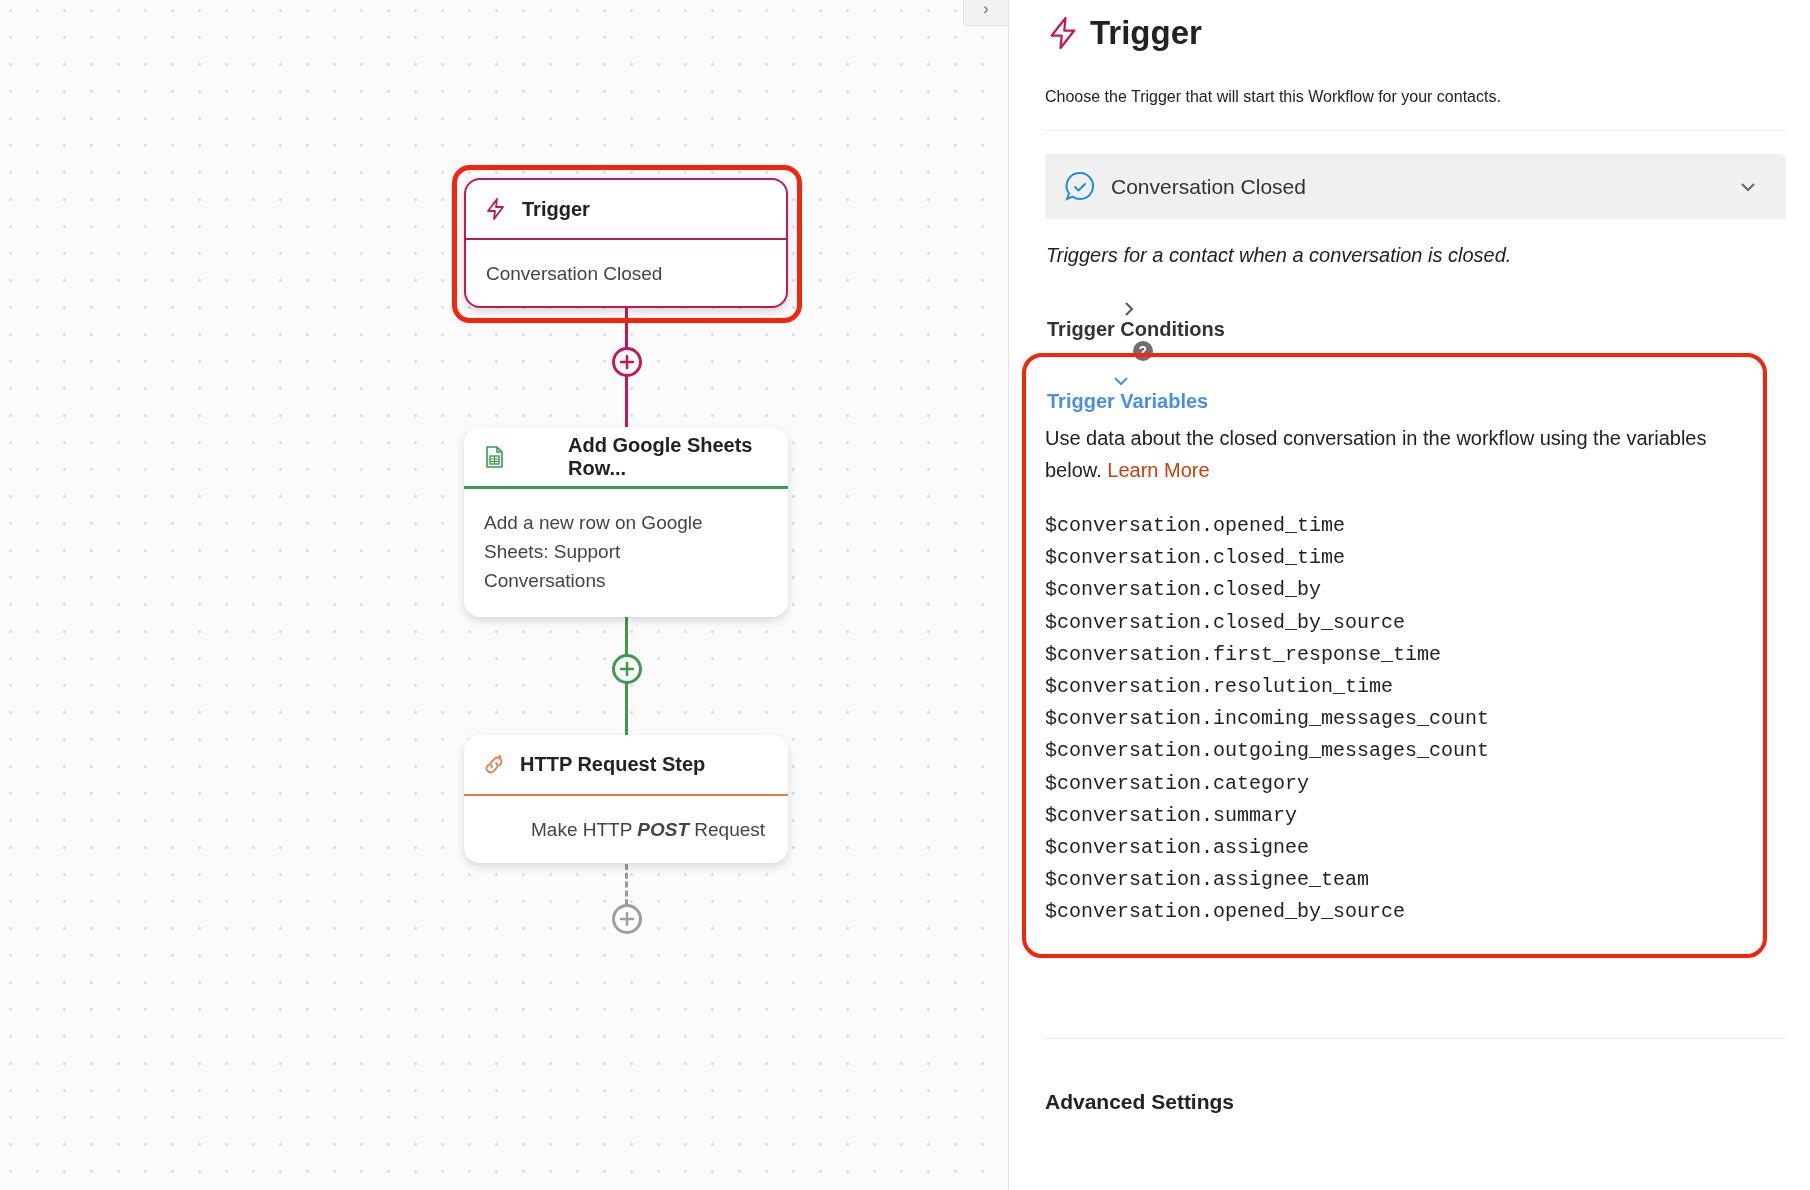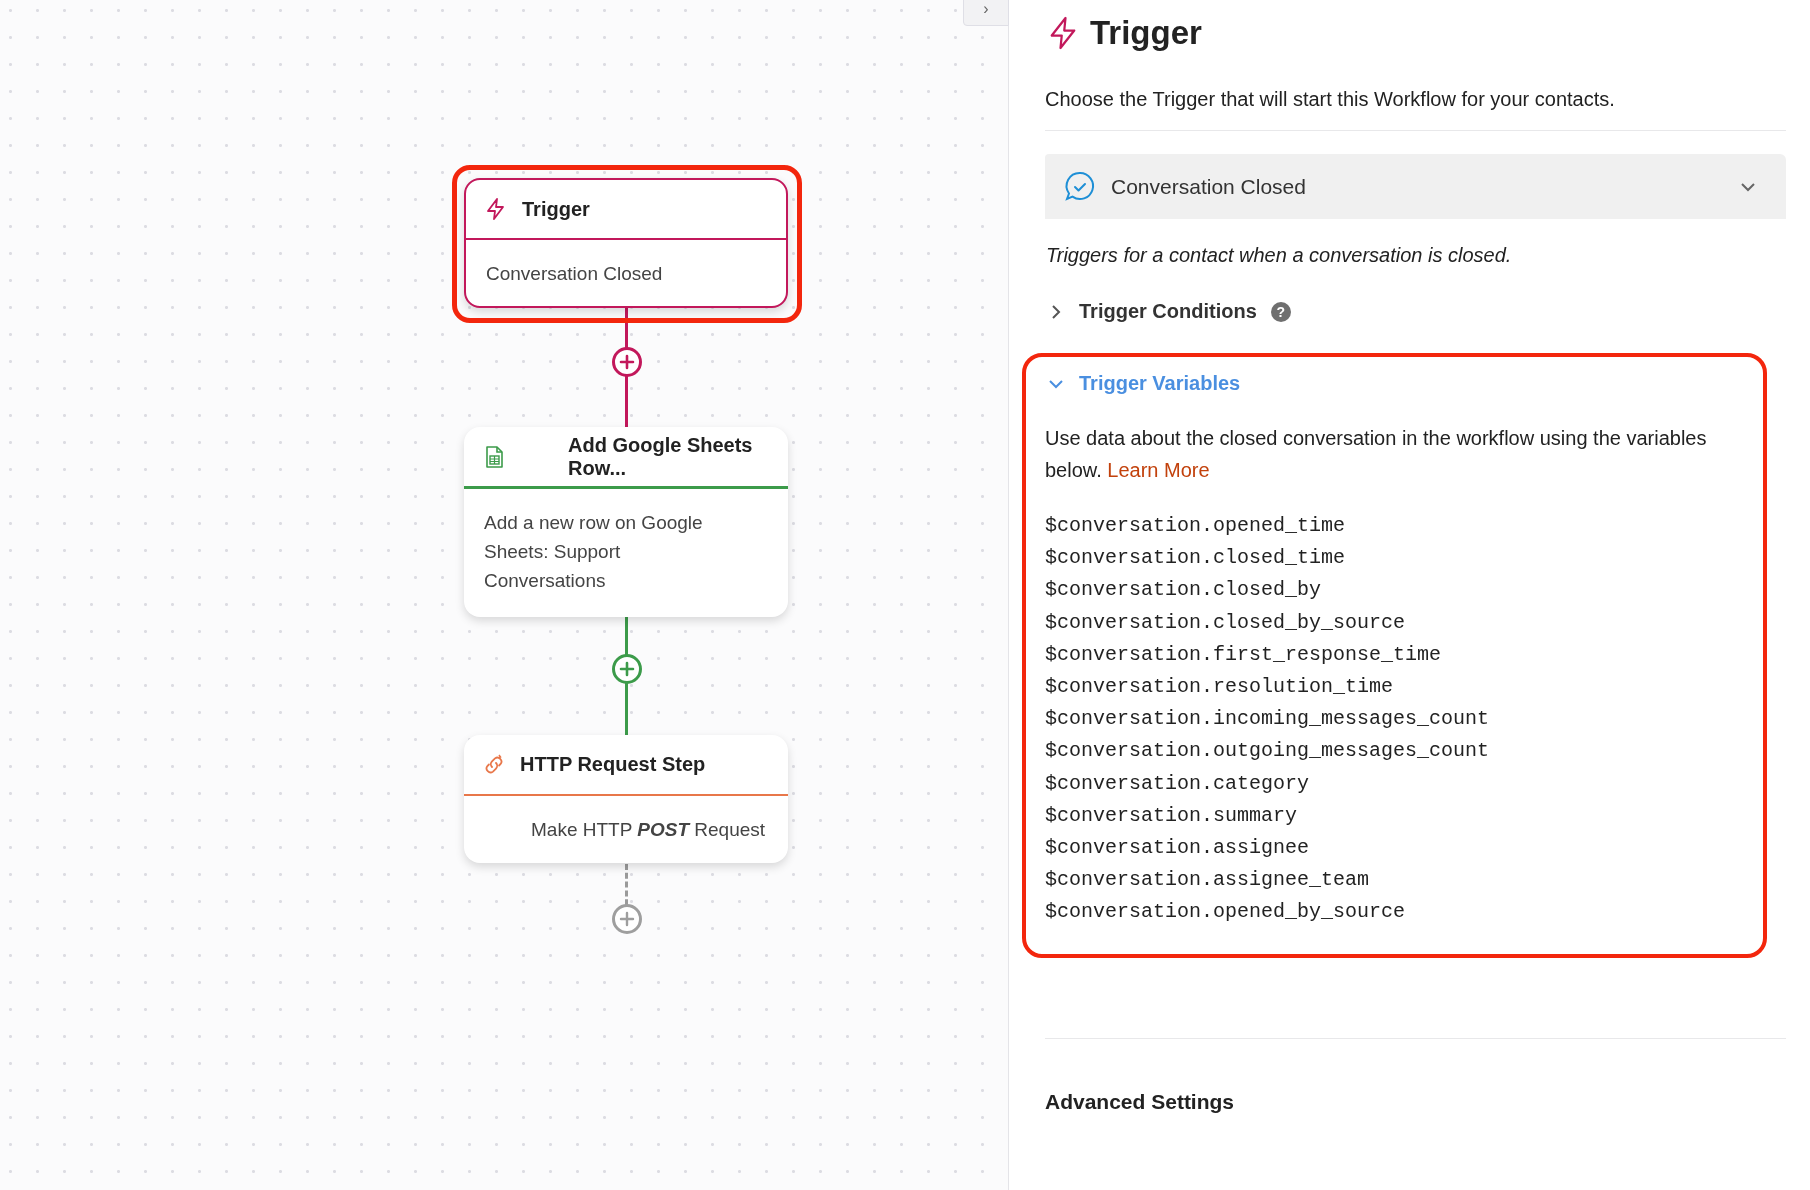--- a/index.html
+++ b/index.html
@@ -51,31 +51,31 @@
   .highlight-node {
     position:absolute; left:452px; top:165px; width:350px; height:158px;
     border:5px solid #f3260d; border-radius:18px; box-sizing:border-box; pointer-events:none;
   }
   .panel { position:absolute; left:1009px; top:0; width:801px; height:1190px; background:#fff; }
   .panel-title {
     position:absolute; left:1048px; top:14px; display:flex; align-items:center;
     font-size:33px; font-weight:bold; color:#222;
   }
   .panel-title .ic { width:30px; height:36px; margin-right:12px; display:flex; }
-  .panel-desc { position:absolute; left:1045px; top:88px; font-size:20px; color:#222; }
+  .panel-desc { position:absolute; left:1045px; top:88px; font-size:16px; color:#222; }
   .divider { position:absolute; height:1px; background:#e8e8ea; }
   .dropdown {
     position:absolute; left:1045px; top:154px; width:741px; height:65px; background:#f0f0f0;
     border-radius:4px 6px 0 0; display:flex; align-items:center; box-sizing:border-box; padding-left:18px;
   }
   .dropdown .ic { width:34px; height:34px; margin-right:14px; display:flex; }
   .dropdown .val { font-size:21px; color:#333; flex:1; }
   .dropdown .chev { width:20px; margin-right:28px; display:flex; }
   .italic-desc { position:absolute; left:1046px; top:244px; font-size:20px; font-style:italic; color:#222; }
-  .section-row { position:absolute; display:flex; align-items:center; font-size:20px; }
+  .section-row { position:absolute; display:flex; align-items:center; font-size:20px;flex-direction:column; }
   .section-row .chev { width:18px; height:18px; margin-right:14px; display:flex; }
   .help {
     width:20px; height:20px; border-radius:50%; background:#6f6f6f; color:#fff; font-weight:bold;
     font-size:14px; display:inline-flex; align-items:center; justify-content:center; margin-left:14px;
   }
   .conditions { left:1047px; top:300px; color:#333; font-weight:bold; }
   .variables-head { left:1047px; top:372px; color:#4a8fe0; font-weight:bold; }
   .var-desc { position:absolute; left:1045px; top:422px; width:705px; font-size:20px; line-height:32px; color:#222; }
   .var-desc a { color:#c2410c; text-decoration:none; }
   .var-list { position:absolute; left:1045px; top:510px; margin:0; padding:0; list-style:none; font-size:20px; line-height:32.2px; color:#222;font-family:Liberation Mono, monospace; }

